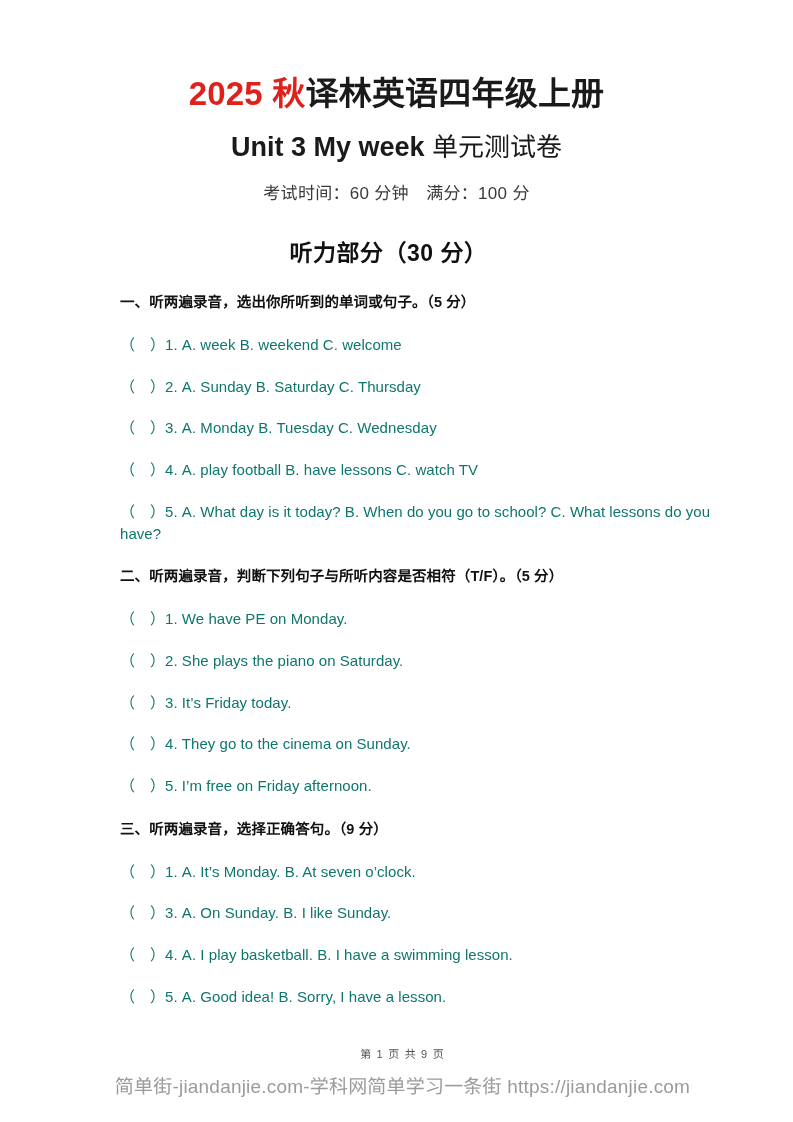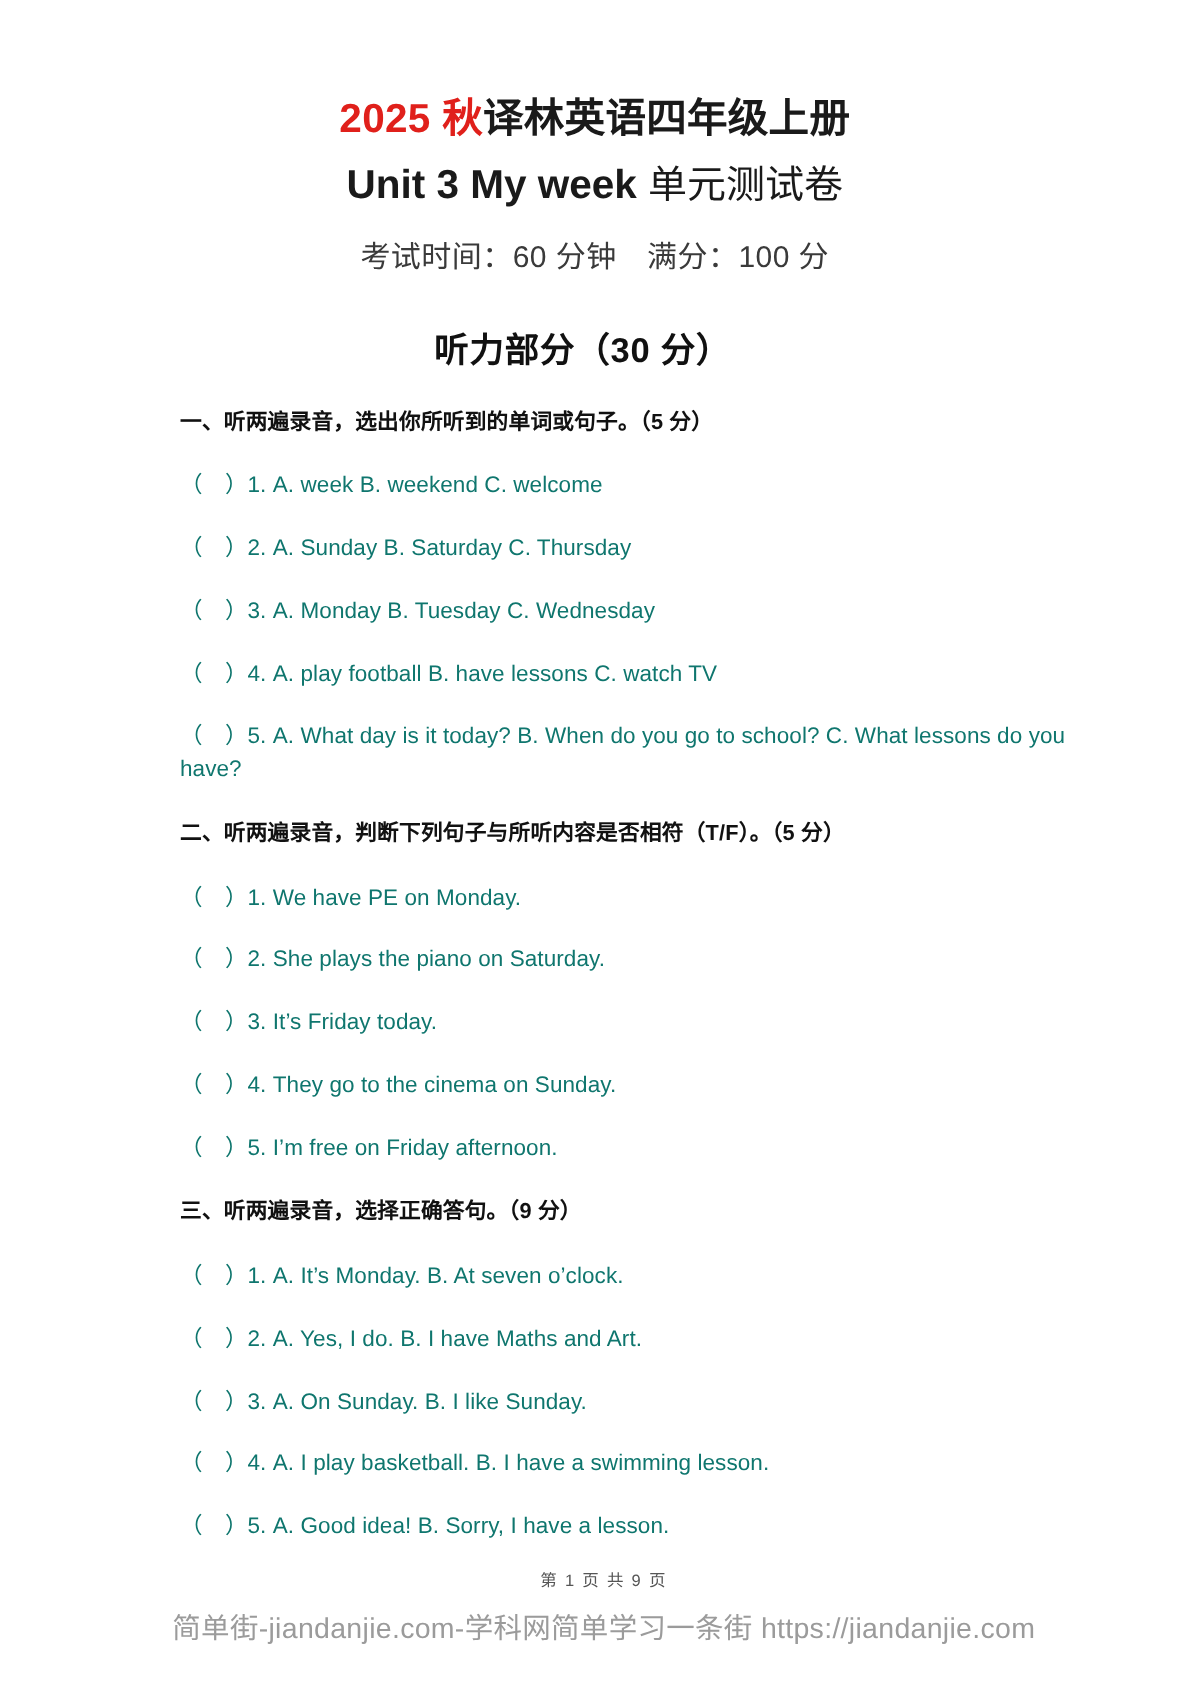--- a/index.html
+++ b/index.html
@@ -23,25 +23,25 @@
     inset: 0;
     padding: 0;
   }
 
   
   .doc-header {
     text-align: center;
     padding-top: 56px;
   }
   .title-line-1 {
-    font-size: 27px;
+    font-size: 33px;
     font-weight: bold;
     letter-spacing: 0.2px;
     line-height: 1.25;
-    margin: 7px;
+    margin: 17px;
     white-space: nowrap;
   }
   .title-year {
     color: #e0201b;
   }
   .title-rest {
     color: #1a1a1a;
   }
   .title-line-2 {
     font-size: 27px;
@@ -51,21 +51,21 @@
     margin: 10px 0 0 0;
     white-space: nowrap;
   }
   .title-line-2 .cn-part {
     font-family: "DejaVu Sans", "Liberation Sans", sans-serif;
     font-weight: normal;
     font-size: 26px;
   }
   .exam-meta {
     margin: 14px 0 0 0;
-    font-size: 20px;
+    font-size: 17px;
     color: #3a3a3a;
     font-weight: normal;
     letter-spacing: 0.3px;
   }
 
   
   .part-heading {
     text-align: center;
     font-size: 23px;
     font-weight: bold;
@@ -174,21 +174,20 @@
         <li class="q-item"><span class="blank-paren">（　）</span><span class="q-wrap">3. It’s Friday today.</span></li>
         <li class="q-item"><span class="blank-paren">（　）</span><span class="q-wrap">4. They go to the cinema on Sunday.</span></li>
         <li class="q-item"><span class="blank-paren">（　）</span><span class="q-wrap">5. I’m free on Friday afternoon.</span></li>
       </ul>
     </div>
 
     <div class="section">
       <p class="section-heading">三、听两遍录音，选择正确答句。（9 分）</p>
       <ul class="q-list">
         <li class="q-item"><span class="blank-paren">（　）</span><span class="q-wrap">1. A. It’s Monday. B. At seven o’clock.</span></li>
-        <li class="q-item"><span class="blank-paren">（　）</span><span class="q-wrap">2. A. Yes, I do. B. I have Maths and Art.</span></li>
         <li class="q-item"><span class="blank-paren">（　）</span><span class="q-wrap">3. A. On Sunday. B. I like Sunday.</span></li>
         <li class="q-item"><span class="blank-paren">（　）</span><span class="q-wrap">4. A. I play basketball. B. I have a swimming lesson.</span></li>
         <li class="q-item"><span class="blank-paren">（　）</span><span class="q-wrap">5. A. Good idea! B. Sorry, I have a lesson.</span></li>
       </ul>
     </div>
 
   </div>
 
   <div class="doc-footer">
     <p class="page-number">第 1 页 共 9 页</p>

